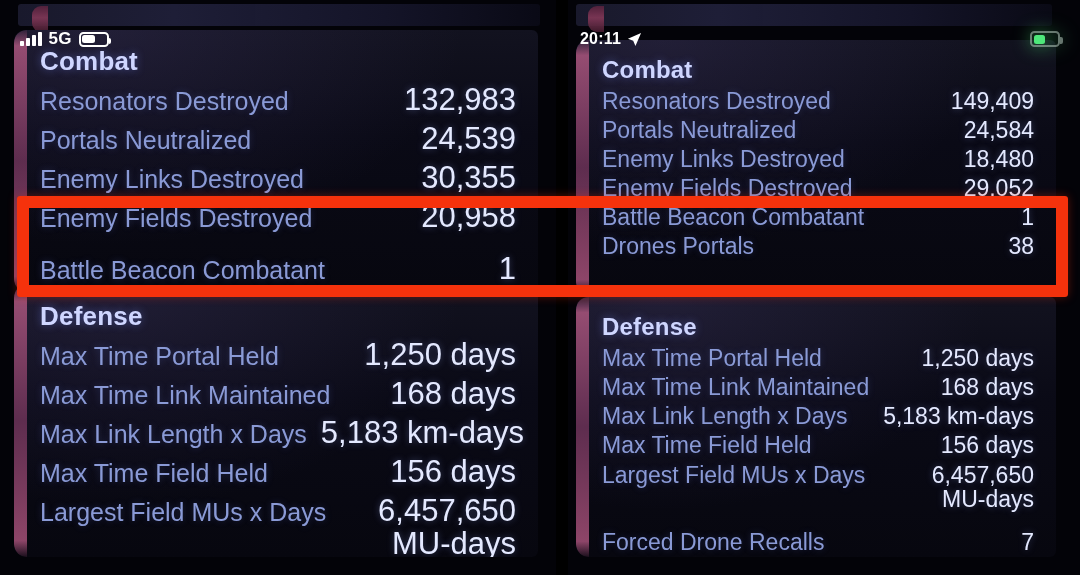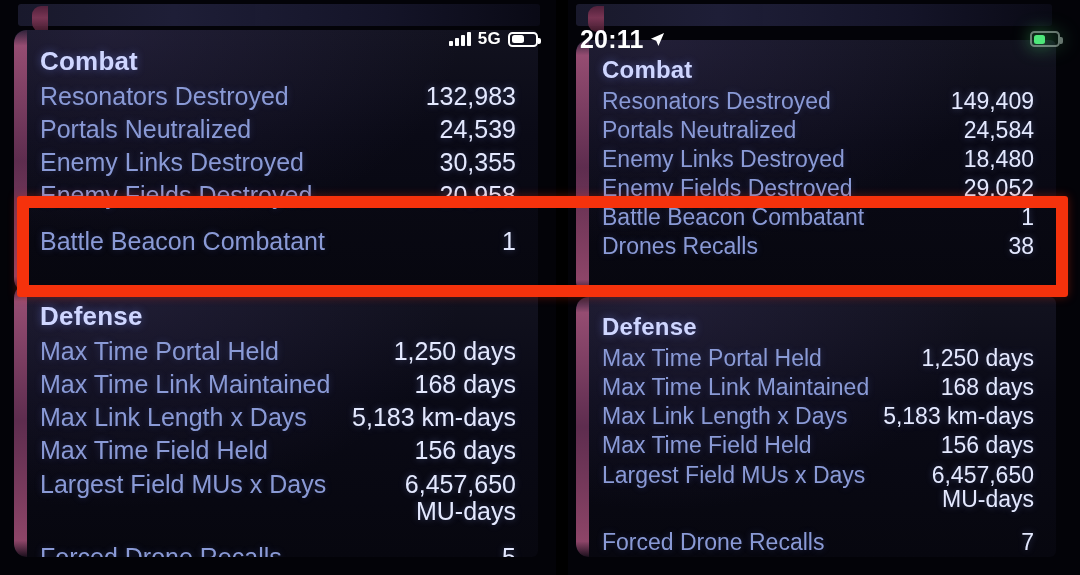--- a/index.html
+++ b/index.html
@@ -47,26 +47,26 @@
 
   
   .statusbar {
     position:absolute; top:24px; height:30px;
     display:flex; align-items:center;
     color:#ffffff;
     font-size:19px; font-weight:700;
     letter-spacing:.2px;
     z-index:14;
   }
-  #half-left .statusbar  { left:20px; right:22px; justify-content:flex-end; }
+  #half-left .statusbar  { left:20px; right:22px; }
   #half-right .statusbar { left:20px; right:20px; justify-content:space-between; }
 
   .sb-right-group { display:flex; align-items:center; gap:7px; }
 
-  .clock { display:flex; align-items:center; gap:6px; font-size:25px; font-weight:700; }
+  .clock { display:flex; align-items:center; gap:6px; font-size:16px; font-weight:700; }
 
   .loc-arrow { display:inline-block; width:15px; height:15px; }
 
   .signal-bars { display:flex; align-items:flex-end; gap:2.5px; height:14px; }
   .signal-bars i { display:block; width:3.5px; background:#fff; border-radius:.8px; }
   .signal-bars i:nth-child(1){ height:5px; }
   .signal-bars i:nth-child(2){ height:8px; }
   .signal-bars i:nth-child(3){ height:11px; }
   .signal-bars i:nth-child(4){ height:14px; }
 
@@ -152,21 +152,21 @@
     white-space:nowrap;
     text-align:right;
     text-shadow:0 0 7px rgba(150,170,255,.35);
   }
   .row-value.two-line { line-height:1.06; }
 
   #half-left  .row { font-size:25px; padding:4px 0; }
   #half-right .row { font-size:23px; padding:3px 0; }
 
   #half-left  .row-label { font-size:25px; }
-  #half-left  .row-value { font-size:25px; }
+  #half-left  .row-value { font-size:31px; }
   #half-right .row-label { font-size:23px; }
   #half-right .row-value { font-size:23px; }
 
   .row.spacer-above { margin-top:13px; }
 
   
   #red-box {
     position:absolute;
     left:17px; top:196px;
     width:1051px; height:101px;
@@ -321,21 +321,21 @@
           </div>
           <div class="row">
             <span class="row-label">Enemy Fields Destroyed</span>
             <span class="row-value">29,052</span>
           </div>
           <div class="row">
             <span class="row-label">Battle Beacon Combatant</span>
             <span class="row-value">1</span>
           </div>
           <div class="row">
-            <span class="row-label">Drones Recalls</span>
+            <span class="row-label">Drones Portals</span>
             <span class="row-value">38</span>
           </div>
 
         </div>
       </div>
     </div>
 
     <div class="card" id="card-r-defense">
       <div class="card-inner">
         <div class="section-title">Defense</div>

